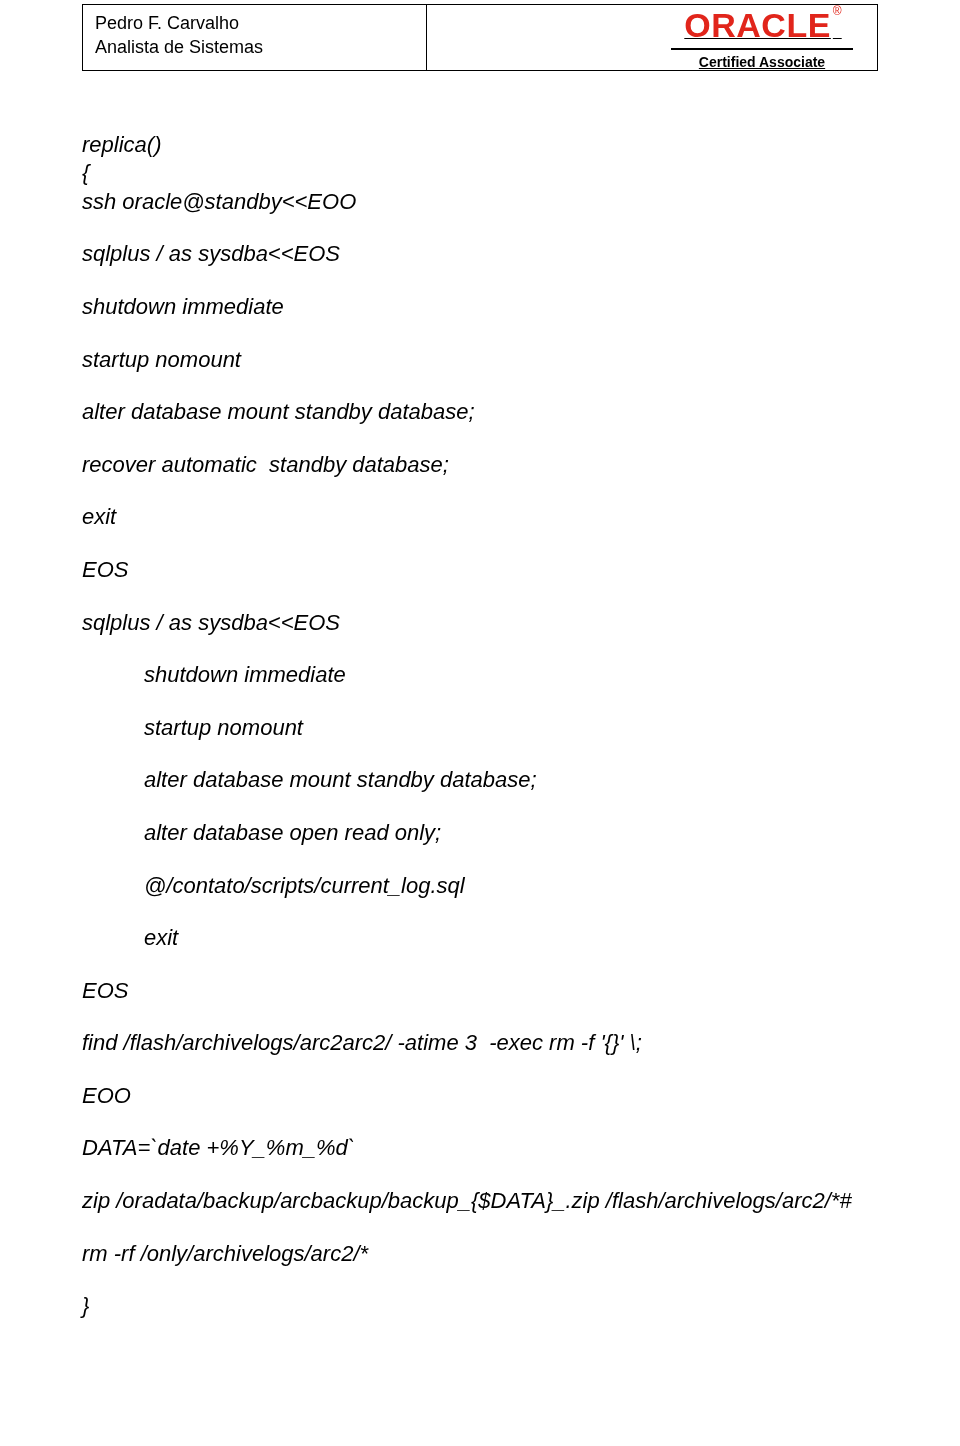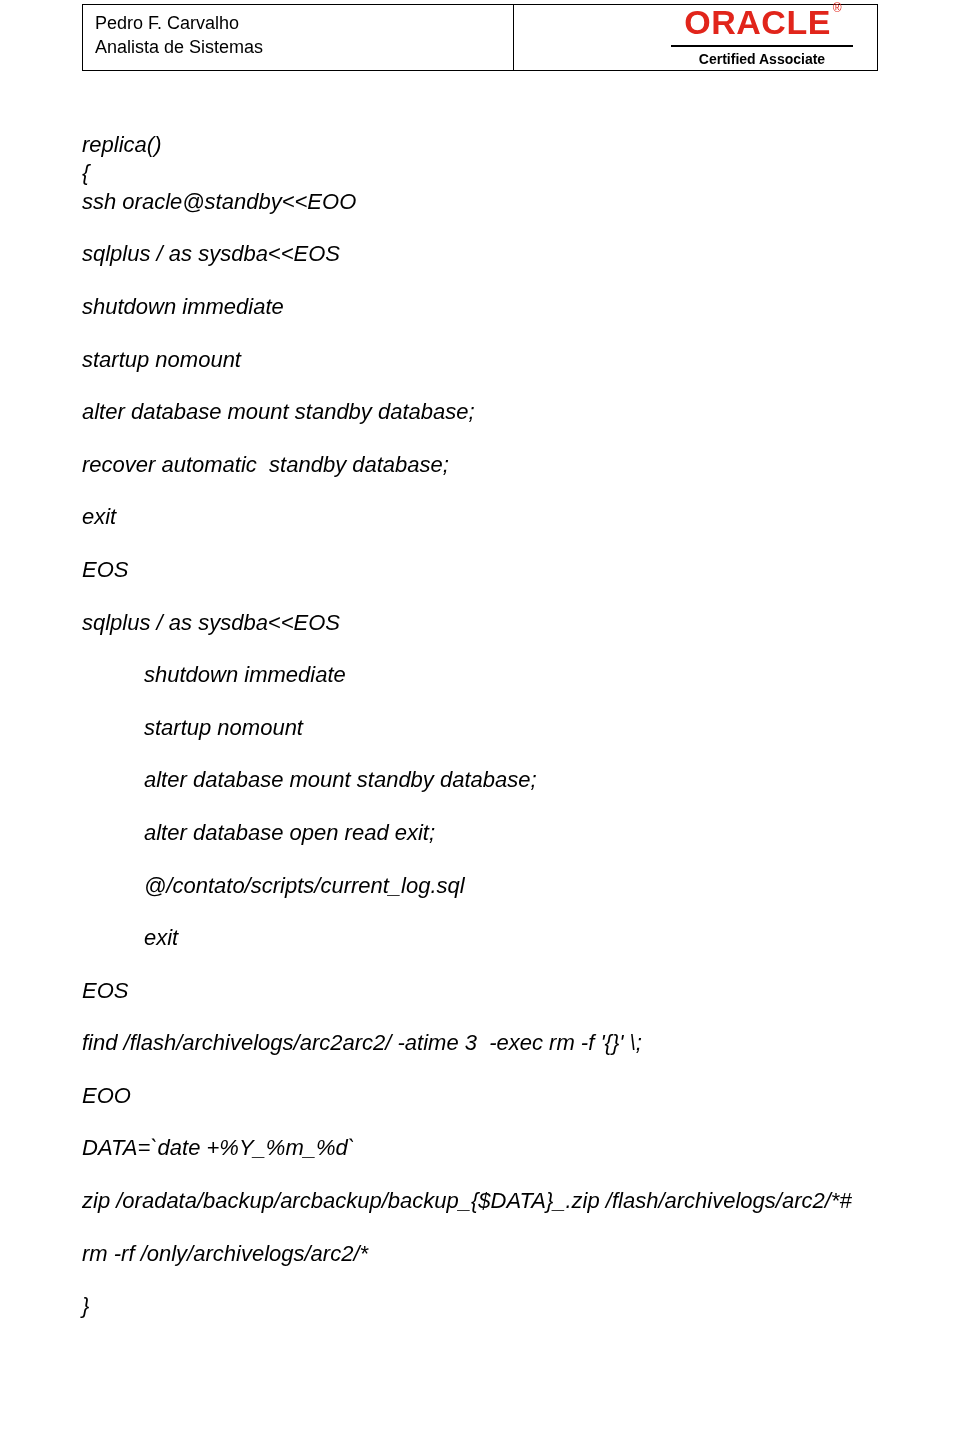--- a/index.html
+++ b/index.html
@@ -12,32 +12,33 @@
     position: relative;
   }
   .header-bar {
     display: flex;
     padding: 4px 82px 0 82px;
     align-items: stretch;
   }
   .header-left {
     border: 1.5px solid #000;
     padding: 6px 12px 10px 12px;
-    width: 432px;
+    width: 345px;
     font-size: 18px;
     line-height: 1.35;
   }
   .header-right {
     border: 1.5px solid #000;
     border-left: none;
     flex: 1;
     display: flex;
-    align-items: flex-start;
+    align-items: flex-end;
     justify-content: flex-end;
     padding-right: 24px;
+    text-decoration: underline;
   }
   .oracle-badge { display: flex; flex-direction: column; align-items: center; }
   .oracle-word {
     font-family: Arial, Helvetica, sans-serif;
     font-weight: 700;
     color: #e1251b;
     font-size: 34px;
     letter-spacing: 0.5px;
     line-height: 1;
   }
@@ -100,21 +101,21 @@
   <p>shutdown immediate</p>
   <p>startup nomount</p>
   <p>alter database mount standby database;</p>
   <p>recover automatic  standby database;</p>
   <p>exit</p>
   <p>EOS</p>
   <p>sqlplus / as sysdba&lt;&lt;EOS</p>
   <p class="indent">shutdown immediate</p>
   <p class="indent">startup nomount</p>
   <p class="indent">alter database mount standby database;</p>
-  <p class="indent">alter database open read exit;</p>
+  <p class="indent">alter database open read only;</p>
   <p class="indent">@/contato/scripts/current_log.sql</p>
   <p class="indent">exit</p>
   <p>EOS</p>
   <p>find /flash/archivelogs/arc2arc2/ -atime 3  -exec rm -f '{}' \;</p>
   <p>EOO</p>
   <p>DATA=`date +%Y_%m_%d`</p>
   <p>zip /oradata/backup/arcbackup/backup_{$DATA}_.zip /flash/archivelogs/arc2/*#</p>
   <p>rm -rf /only/archivelogs/arc2/*</p>
   <p>}</p>
 </div>

